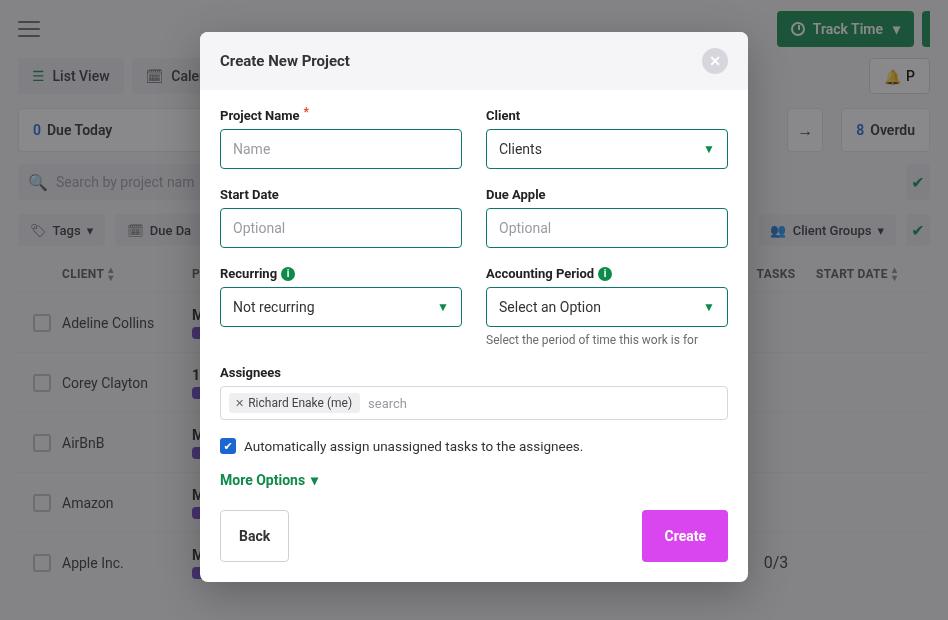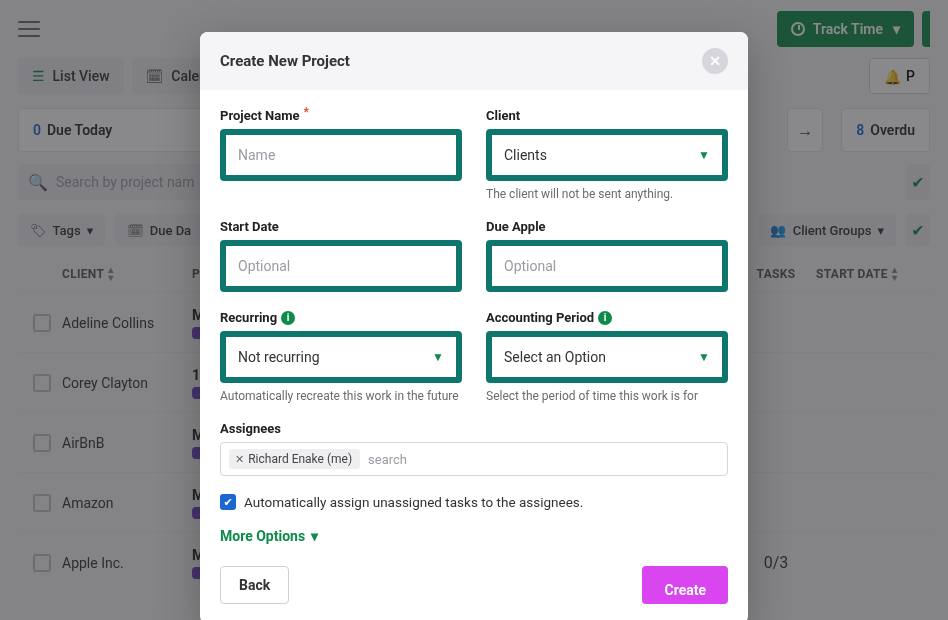--- a/index.html
+++ b/index.html
@@ -75,33 +75,33 @@
   .modal { width: 548px; background: #fff; border-radius: 8px; box-shadow: 0 12px 40px rgba(0,0,0,.25); overflow: hidden; }
   .modal-head { background: #f5f5f7; padding: 16px 20px; display: flex; align-items: center; }
   .modal-title { font-size: 15px; font-weight: 700; color: #333; flex: 1; }
   .close { width: 26px; height: 26px; border-radius: 50%; background: #d6d6dc; color: #fff; display: flex; align-items: center; justify-content: center; cursor: pointer; font-size: 14px; font-weight: 700; }
   .modal-body { padding: 18px 20px 6px; display: grid; grid-template-columns: 1fr 1fr; column-gap: 24px; row-gap: 18px; }
   .field { display: flex; flex-direction: column; gap: 6px; }
   .field.full { grid-column: 1 / span 2; }
   .flabel { font-size: 13px; font-weight: 700; color: #222; display: flex; align-items: center; gap: 4px; }
   .req { color: #d84a2d; font-size: 12px; position: relative; top: -4px; }
   .info { width: 14px; height: 14px; background: #0e8a4a; border-radius: 50%; color: #fff; font-size: 10px; display: inline-flex; align-items: center; justify-content: center; font-weight: 700; }
-  .tinput, .tselect { height: 52px; border: 6px solid #0f766e; border-radius: 4px; padding: 0 12px; font-size: 14px; outline: none; }
+  .tinput, .tselect { height: 40px; border: 1px solid #0f766e; border-radius: 4px; padding: 0 12px; font-size: 14px; outline: none; }
   .tselect { display: flex; align-items: center; justify-content: space-between; cursor: pointer; background:#fff; }
   .tselect .chev { color: #0e8a4a; font-size: 12px; }
   .helper { font-size: 12px; color: #6b6b72; }
   .assignees-box { border: 1px solid #d6d6dc; border-radius: 4px; padding: 6px 8px; display: flex; align-items: center; gap: 8px; }
   .tag { background: #efeff2; border-radius: 3px; padding: 3px 8px 3px 6px; font-size: 12px; color: #444; display: flex; align-items: center; gap: 4px; }
   .tag .x { font-size: 11px; color: #666; cursor: pointer; }
   .assignees-box input { border: none; outline: none; font-size: 13px; flex: 1; }
   .chkrow { display: flex; align-items: center; gap: 8px; font-size: 13.5px; color: #333; }
   .chkbox { width: 16px; height: 16px; background: #1c66d1; border-radius: 3px; display: flex; align-items: center; justify-content: center; color: #fff; font-size: 11px; }
   .moreopt { font-size: 14px; font-weight: 700; color: #0e8a4a; display: flex; align-items: center; gap: 6px; cursor: pointer; }
   .modal-foot { padding: 16px 20px 20px; display: flex; }
-  .btn { height: 38px; padding: 0 18px; border-radius: 4px; font-size: 14px; font-weight: 700; cursor: pointer; }
+  .btn { height: 52px; padding: 0 18px; border-radius: 4px; font-size: 14px; font-weight: 700; cursor: pointer; }
   .btn.back { background: #fff; border: 1px solid #d0d0d6; color: #333; }
   .btn.create { background: #d946ef; border: none; color: #fff; margin-left: auto; padding: 16px 22px; }
 
   input::placeholder { color: #9b9ba3; }
 </style>
 </head>
 <body>
 
 <div class="topbar">
   <div class="hamburger">
@@ -291,40 +291,38 @@
             <span class="req">*</span>
           </div>
         <input class="tinput" placeholder="Name" style="">
       </div>
       <div class="field">
         <div class="flabel">Client</div>
         <div class="tselect">
           <span>Clients</span>
           <span class="chev">▼</span>
         </div>
-        <div class="helper">The client will not be sent anything.</div>
       </div>
       <div class="field">
         <div class="flabel">Start Date</div>
         <input class="tinput" placeholder="Optional" style="">
       </div>
       <div class="field">
         <div class="flabel">Due Apple</div>
         <input class="tinput" placeholder="Optional" style="">
       </div>
       <div class="field">
         <div class="flabel">
             <span>Recurring</span> 
             <span class="info">i</span>
           </div>
         <div class="tselect">
           <span>Not recurring</span>
           <span class="chev">▼</span>
         </div>
-        <div class="helper">Automatically recreate this work in the future</div>
       </div>
       <div class="field">
         <div class="flabel">
             <span>Accounting Period</span> 
             <span class="info">i</span>
           </div>
         <div class="tselect">
           <span>Select an Option</span>
           <span class="chev">▼</span>
         </div>

